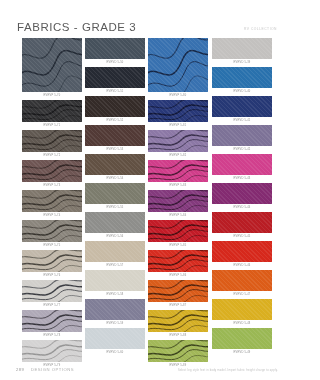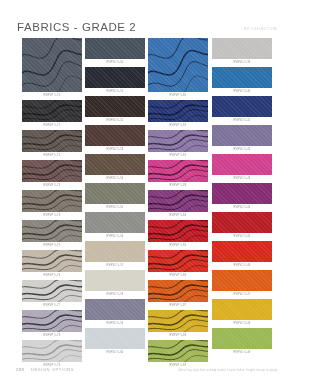--- a/index.html
+++ b/index.html
@@ -127,21 +127,21 @@
     color: #bdbdbd;
     white-space: nowrap;
   }
 </style>
 </head>
 <body>
 
 <div id="page">
 
   <div id="header">
-    <div id="page-title">FABRICS - GRADE 2</div>
+    <div id="page-title">FABRICS - GRADE 3</div>
     <div id="collection-label">RV COLLECTION</div>
   </div>
 
   <div id="grid">
       <div class="column" style="left: 22px;">
         <div class="swatch-cell">
           <div class="swatch" style="height: 54px; background: rgb(92, 103, 115);">
             <svg class="swirl" viewBox="0 0 60 54" preserveAspectRatio="none">
               <path d="M -8,43.2 C 8,16.2 20,56.7 34,22.68 C 44,-2.7 56,29.700000000000003 70,9.719999999999999" fill="none" stroke="#1d2430" stroke-width="1.5" stroke-linecap="round" opacity="0.85"></path>
               <path d="M -8,55.08 C 10,28.080000000000002 22,67.5 37,33.48 C 47,8.64 58,41.04 70,21.6" fill="none" stroke="#1d2430" stroke-width="1" stroke-linecap="round" opacity="0.73"></path>

